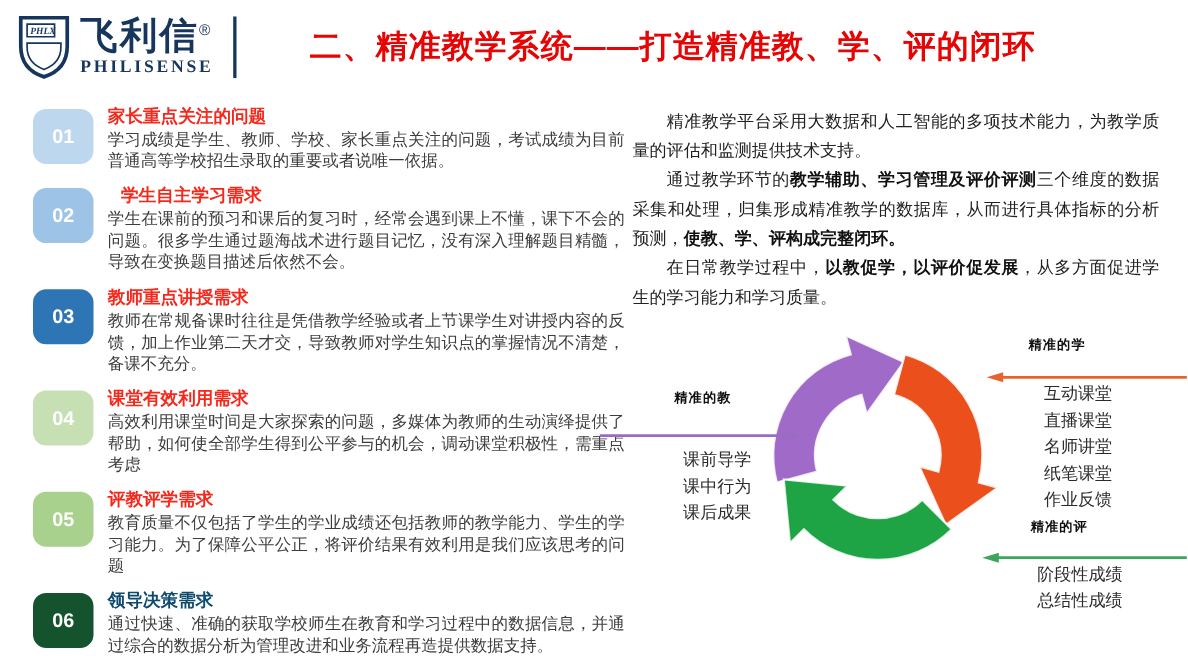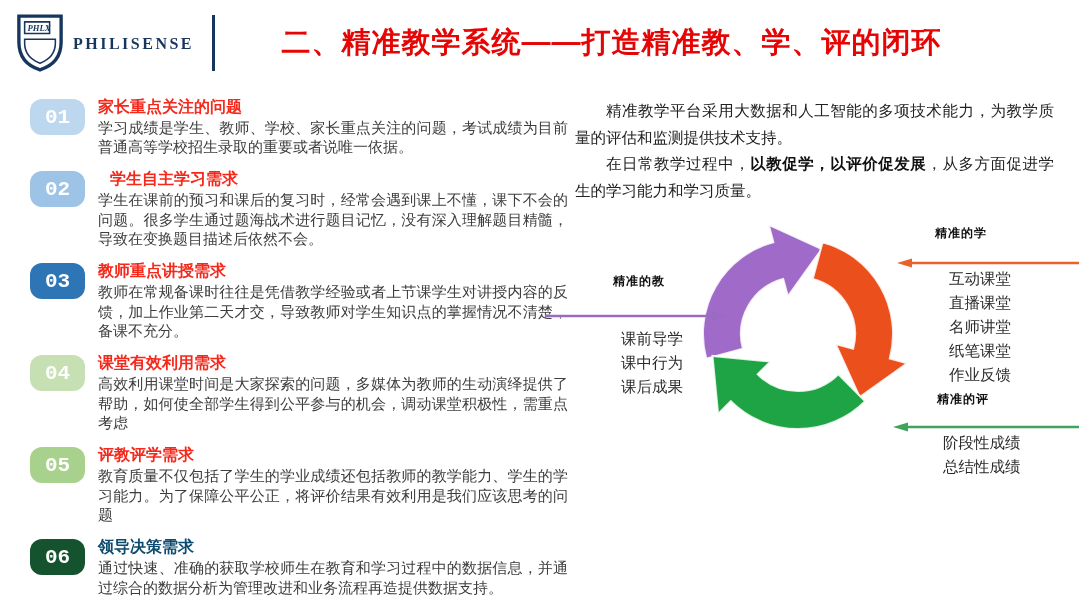--- a/index.html
+++ b/index.html
@@ -17,23 +17,23 @@
   .brand-en { font-family:"Liberation Serif","DejaVu Serif",serif; font-weight:bold;
               font-size:16px; letter-spacing:2.5px; margin-top:1px; }
   .v-divider { width:3px; height:56px; margin:0 14px 0 18px; }
   .page-title { flex:1; text-align:center; font-size:29px; font-weight:900;
                 letter-spacing:1px; padding-right:60px; white-space:nowrap; }
 
   
   .main { display:flex; padding:6px 14px 0 30px; }
   .left-col { width:538px; flex:none; display:flex; flex-direction:column; gap:11px; padding-top:4px; }
   .need { display:flex; gap:13px; }
-  .badge { flex:none; width:55px; height:36px; border-radius:12px; color:#fff;
-           font-size:21px; font-weight:bold; display:flex; align-items:center;
-           justify-content:center; margin-top:3px;font-family:Liberation Mono, monospace; }
+  .badge { flex:none; width:55px; height:50px; border-radius:12px; color:#fff;
+           font-size:18px; font-weight:bold; display:flex; align-items:center;
+           justify-content:center; margin-top:3px; }
   .need-text { flex:1; }
   .need-title { font-size:16px; font-weight:bold; line-height:1.35; }
   .need-body { font-size:15px; color:#3d3d3d; line-height:1.32; text-align:justify; }
 
   .right-col { flex:1; margin-left:7px; padding-top:6px; }
   .intro { padding-right:12px; }
   .intro p { font-size:15.5px; color:#222; line-height:1.72; text-indent:2em; text-align:justify; }
   .intro b { font-weight:bold; color:#111; }
 
   
@@ -67,20 +67,21 @@
     <div class="logo">
       <span>
         <svg width="48" height="60" viewBox="0 0 50 62">
           <path d="M3,3 H47 V30 Q47,52 25,59 Q3,52 3,30 Z" fill="#ffffff" stroke="#17365d" stroke-width="3.5"></path>
           <path d="M9,9 h26 v12 h-26 z" fill="none" stroke="#17365d" stroke-width="1.6"></path>
           <text x="12" y="18.5" font-size="9" font-style="italic" font-weight="bold" font-family="Liberation Serif, DejaVu Serif, serif" fill="#17365d">PHLX</text>
           <path d="M9,27 H41 V31 Q41,46 25,52 Q9,46 9,31 Z" fill="none" stroke="#17365d" stroke-width="1.6"></path>
         </svg>
       </span>
       <span class="brand">
+        <span class="brand-cn" style="color: rgb(23, 54, 93);"><span>飞利信</span><sup>®</sup></span>
         <span class="brand-en" style="color: rgb(23, 54, 93);">PHILISENSE</span>
       </span>
     </div>
     <div class="v-divider" style="background-color: rgb(23, 54, 93);"></div>
     <div class="page-title" style="color: rgb(230, 5, 5);">二、精准教学系统——打造精准教、学、评的闭环</div>
   </div>
 
   <div class="main">
 
     <div class="left-col">
@@ -132,20 +133,21 @@
           <div class="need-body">通过快速、准确的获取学校师生在教育和学习过程中的数据信息，并通过综合的数据分析为管理改进和业务流程再造提供数据支持。</div>
         </div>
       </div>
 
     </div>
 
     <div class="right-col">
 
       <div class="intro">
         <p>精准教学平台采用大数据和人工智能的多项技术能力，为教学质量的评估和监测提供技术支持。</p>
+        <p><span>通过教学环节的</span><b>教学辅助、学习管理及评价评测</b><span>三个维度的数据采集和处理，归集形成精准教学的数据库，从而进行具体指标的分析预测，</span><b>使教、学、评构成完整闭环。</b></p>
         <p><span>在日常教学过程中，</span><b>以教促学，以评价促发展</b><span>，从多方面促进学生的学习能力和学习质量。</span></p>
       </div>
 
       <div class="diagram">
 
         <svg class="cycle-svg" width="270" height="270" viewBox="-135 -135 270 270">
           <g>
             <path class="cycle-arrow" d="M-91.8,24.6 A95,95 0 0 1 -24.6,-91.8 L-29.2,-109.1 L23.8,-85 L-10.1,-37.7 L-14.8,-55.1 A57,57 0 0 0 -55.1,14.8 Z" style="fill: rgb(160, 106, 201);"></path>
             <path class="cycle-arrow" transform="rotate(120)" d="M-91.8,24.6 A95,95 0 0 1 -24.6,-91.8 L-29.2,-109.1 L23.8,-85 L-10.1,-37.7 L-14.8,-55.1 A57,57 0 0 0 -55.1,14.8 Z" style="fill: rgb(234, 79, 28);"></path>
             <path class="cycle-arrow" transform="rotate(240)" d="M-91.8,24.6 A95,95 0 0 1 -24.6,-91.8 L-29.2,-109.1 L23.8,-85 L-10.1,-37.7 L-14.8,-55.1 A57,57 0 0 0 -55.1,14.8 Z" style="fill: rgb(30, 164, 69);"></path>

